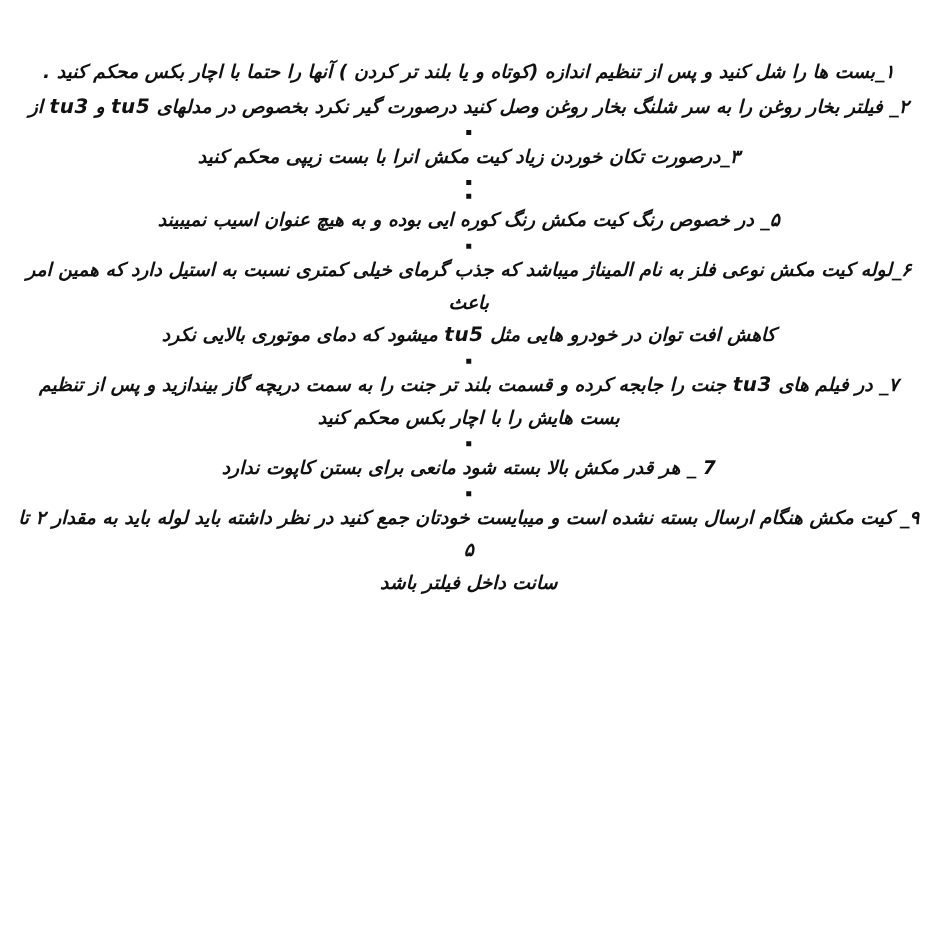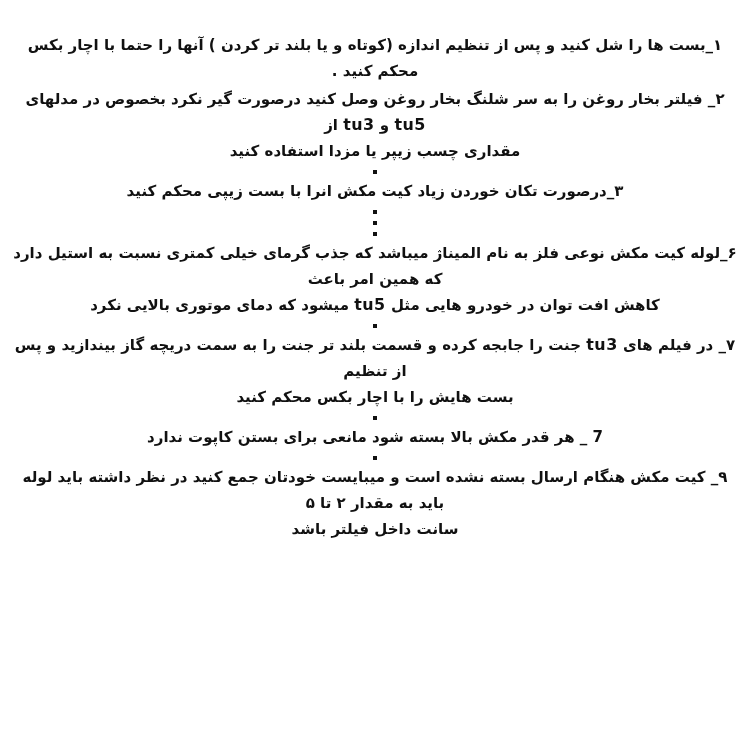--- a/index.html
+++ b/index.html
@@ -10,21 +10,22 @@
     background: #ffffff;
     overflow: hidden;
   }
   body {
     font-family: "DejaVu Sans", sans-serif;
     font-weight: bold;
     color: #111111;
     direction: rtl;
   }
   .list {
-    padding: 30px 12px 0;
+    padding: 42px 12px 0;
+    font-style: italic;
   }
   .item {
     text-align: center;
   }
   .item.normal {
     font-size: 15px;
     line-height: 26px;
     margin: 2px 0;
   }
   .item.large {
@@ -62,28 +63,30 @@
 </style>
 </head>
 <body>
 
 <main class="list">
     <div class="item normal" data-item-id="item-1">
       <div class="line"><span>۱_بست ها را شل کنید و پس از تنظیم اندازه (کوتاه و یا بلند تر کردن ) آنها را حتما با اچار بکس محکم کنید .</span></div>
     </div>
     <div class="item normal" data-item-id="item-2">
       <div class="line"><span>۲_ فیلتر بخار روغن را به سر شلنگ بخار روغن وصل کنید درصورت گیر نکرد بخصوص در مدلهای </span><span class="latin">tu5</span><span> و </span><span class="latin">tu3</span><span> از</span></div>
-      <div class="line"><span>مقداری چسب زیپر یا مزدا استفاده کنید</span></div>
     </div>
     <div class="dot-row" data-after="item-2"><span class="dot"></span></div>
     <div class="item normal" data-item-id="item-3">
       <div class="line"><span>۳_درصورت تکان خوردن زیاد کیت مکش انرا با بست زیپی محکم کنید</span></div>
     </div>
     <div class="dot-row" data-after="item-3"><span class="dot"></span></div>
     <div class="dot-row" data-after="item-4"><span class="dot"></span></div>
+    <div class="item normal" data-item-id="item-5">
+      <div class="line"><span>۵_ در خصوص رنگ کیت مکش رنگ کوره ایی بوده و به هیچ عنوان اسیب نمیبیند</span></div>
+    </div>
     <div class="dot-row" data-after="item-5"><span class="dot"></span></div>
     <div class="item normal" data-item-id="item-6">
       <div class="line"><span>۶_لوله کیت مکش نوعی فلز به نام المیناژ میباشد که جذب گرمای خیلی کمتری نسبت به استیل دارد که همین امر باعث</span></div>
       <div class="line"><span>کاهش افت توان در خودرو هایی مثل </span><span class="latin">tu5</span><span> میشود که دمای موتوری بالایی نکرد</span></div>
     </div>
     <div class="dot-row" data-after="item-6"><span class="dot"></span></div>
     <div class="item normal" data-item-id="item-7">
       <div class="line"><span>۷_ در فیلم های </span><span class="latin">tu3</span><span> جنت را جابجه کرده و قسمت بلند تر جنت را به سمت دریچه گاز بیندازید و پس از تنظیم</span></div>
       <div class="line"><span>بست هایش را با اچار بکس محکم کنید</span></div>
     </div>

